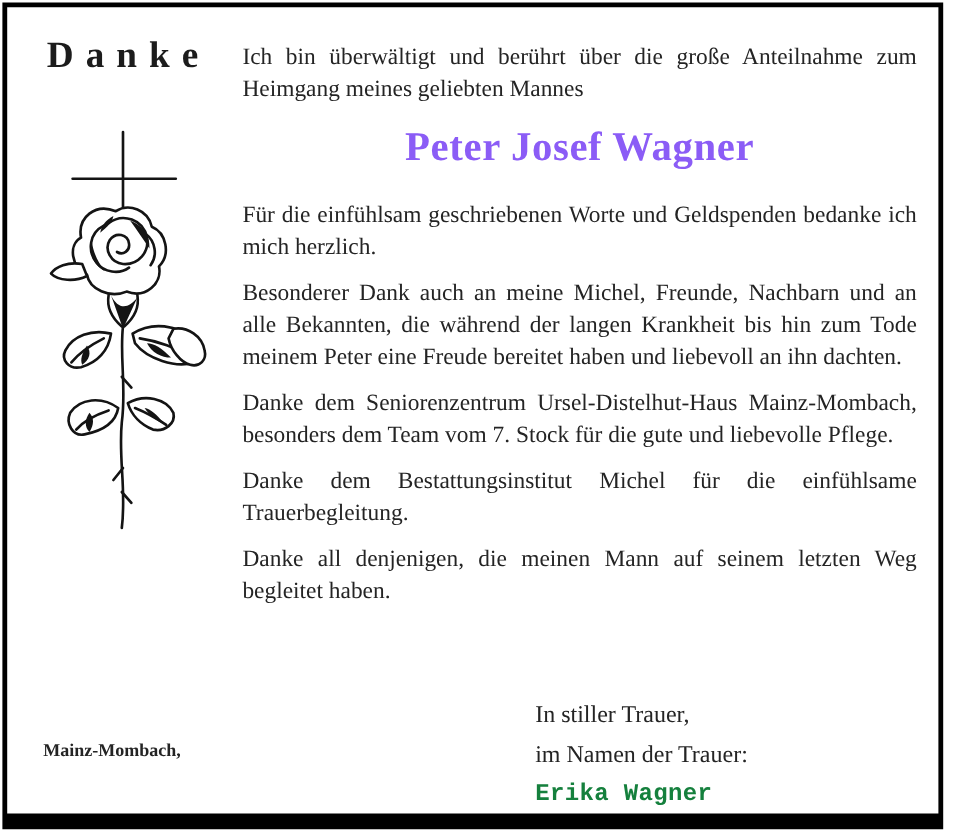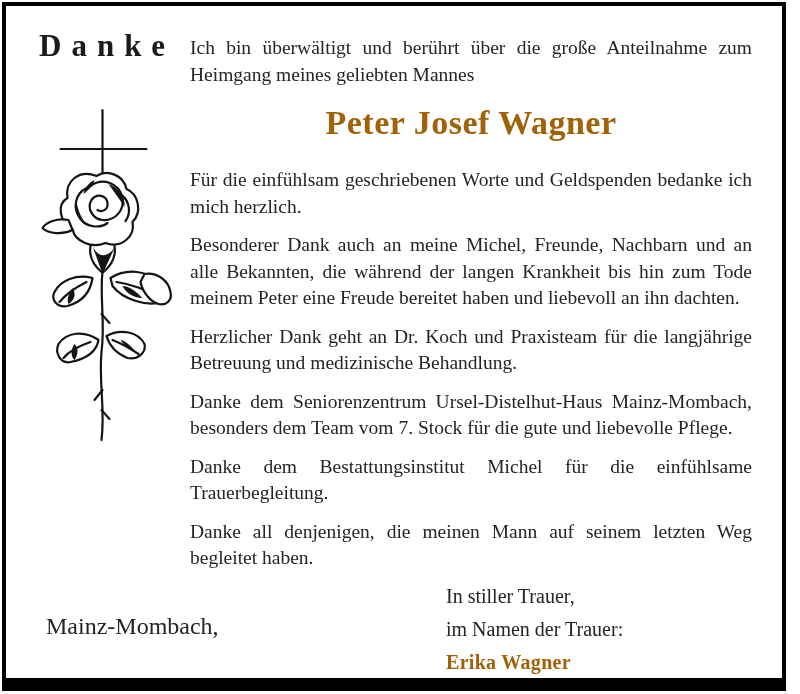--- a/index.html
+++ b/index.html
@@ -34,39 +34,39 @@
   }
   .rose-wrap {
     position: absolute;
     left: 16px;
     top: 96px;
     width: 165px;
     height: 345px;
   }
   .text-col {
     position: absolute;
-    left: 184px;
+    left: 196px;
     top: 29px;
     width: 562px;
     color: #242424;
   }
   .intro {
     margin: 0;
     font-size: 19.5px;
     line-height: 26.5px;
     text-align: justify;
     text-justify: inter-word;
   }
   .deceased-name {
     margin: 15px 0 0 0;
     text-align: center;
     font-size: 34px;
     line-height: 40px;
     font-weight: bold;
-    color: #a16207;
+    color: #8b5cf6;
     letter-spacing: 0.5px;
   }
   .body-par {
     margin: 12px 0 0 0;
     font-size: 19.5px;
     line-height: 26.5px;
     text-align: justify;
     text-justify: inter-word;
   }
   .body-par.first {
@@ -78,29 +78,31 @@
     top: 568px;
     font-size: 20px;
     color: #242424;
   }
   .closing-line {
     margin: 12px 0 12px 0;
     line-height: 21px;
   }
   .signature {
     font-weight: bold;
-    color: #a16207;
+    color: #15803d;
     letter-spacing: 0.3px;
+    font-family: Liberation Mono, monospace;
   }
   .place-date {
     position: absolute;
-    left: 40px;
+    left: 30px;
     top: 610px;
-    font-size: 24px;
+    font-size: 15px;
     color: #242424;
+    font-weight: bold;
   }
   .place-line {
     margin: 0 0 6px 0;
     line-height: 20px;
   }
   .place-line.indent {
     margin-left: 7px;
   }
   svg .ln {
     fill: none;
@@ -169,21 +171,20 @@
     </svg>
   </div>
 
   <div class="text-col">
     <p class="intro">Ich bin überwältigt und berührt über die große Anteilnahme zum Heimgang meines geliebten Mannes</p>
 
     <h1 class="deceased-name">Peter Josef Wagner</h1>
 
     <p class="body-par first">Für die einfühlsam geschriebenen Worte und Geldspenden bedanke ich mich herzlich.</p>
     <p class="body-par">Besonderer Dank auch an meine Michel, Freunde, Nachbarn und an alle Bekannten, die während der langen Krankheit bis hin zum Tode meinem Peter eine Freude bereitet haben und liebevoll an ihn dachten.</p>
-    <p class="body-par">Herzlicher Dank geht an Dr. Koch und Praxisteam für die langjährige Betreuung und medizinische Behandlung.</p>
     <p class="body-par">Danke dem Seniorenzentrum Ursel-Distelhut-Haus Mainz-Mombach, besonders dem Team vom 7. Stock für die gute und liebevolle Pflege.</p>
     <p class="body-par">Danke dem Bestattungsinstitut Michel für die einfühlsame Trauerbegleitung.</p>
     <p class="body-par">Danke all denjenigen, die meinen Mann auf seinem letzten Weg begleitet haben.</p>
   </div>
 
   <div class="closing-block">
     <p class="closing-line">In stiller Trauer,</p>
     <p class="closing-line">im Namen der Trauer:</p>
     <p class="closing-line signature">Erika Wagner</p>
   </div>

